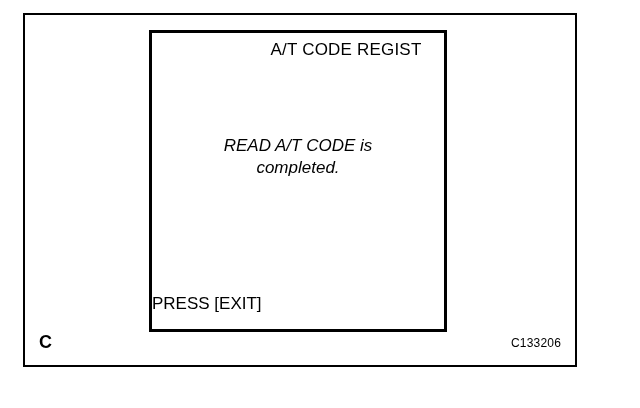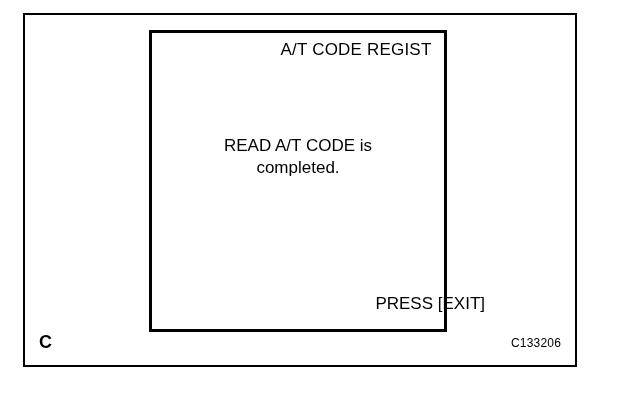--- a/index.html
+++ b/index.html
@@ -32,48 +32,48 @@
     top: 15px;
     width: 298px;
     height: 302px;
     border: 3px solid #000000;
     box-sizing: border-box;
     background: #ffffff;
   }
   .screen-title {
     position: absolute;
     top: 7px;
-    left: 18px;
+    left: 8px;
     width: 100%;
     text-align: center;
     font-size: 17px;
     line-height: 20px;
     letter-spacing: 0.2px;
     white-space: nowrap;
     padding-left: 40px;
   }
   .screen-message {
     position: absolute;
     top: 102px;
     left: 0;
     width: 100%;
     text-align: center;
     font-size: 17px;
     line-height: 22px;
+    font-style: italic;
   }
   .screen-footer {
     position: absolute;
     top: 261px;
     left: 0;
     width: 100%;
-    text-align: right;
+    text-align: left;
     font-size: 17px;
     line-height: 20px;
     white-space: nowrap;
-    margin-left: 41px;
   }
   .figure-label {
     position: absolute;
     left: 14px;
     top: 317px;
     font-size: 18px;
     line-height: 21px;
     font-weight: bold;
   }
   .figure-code {

